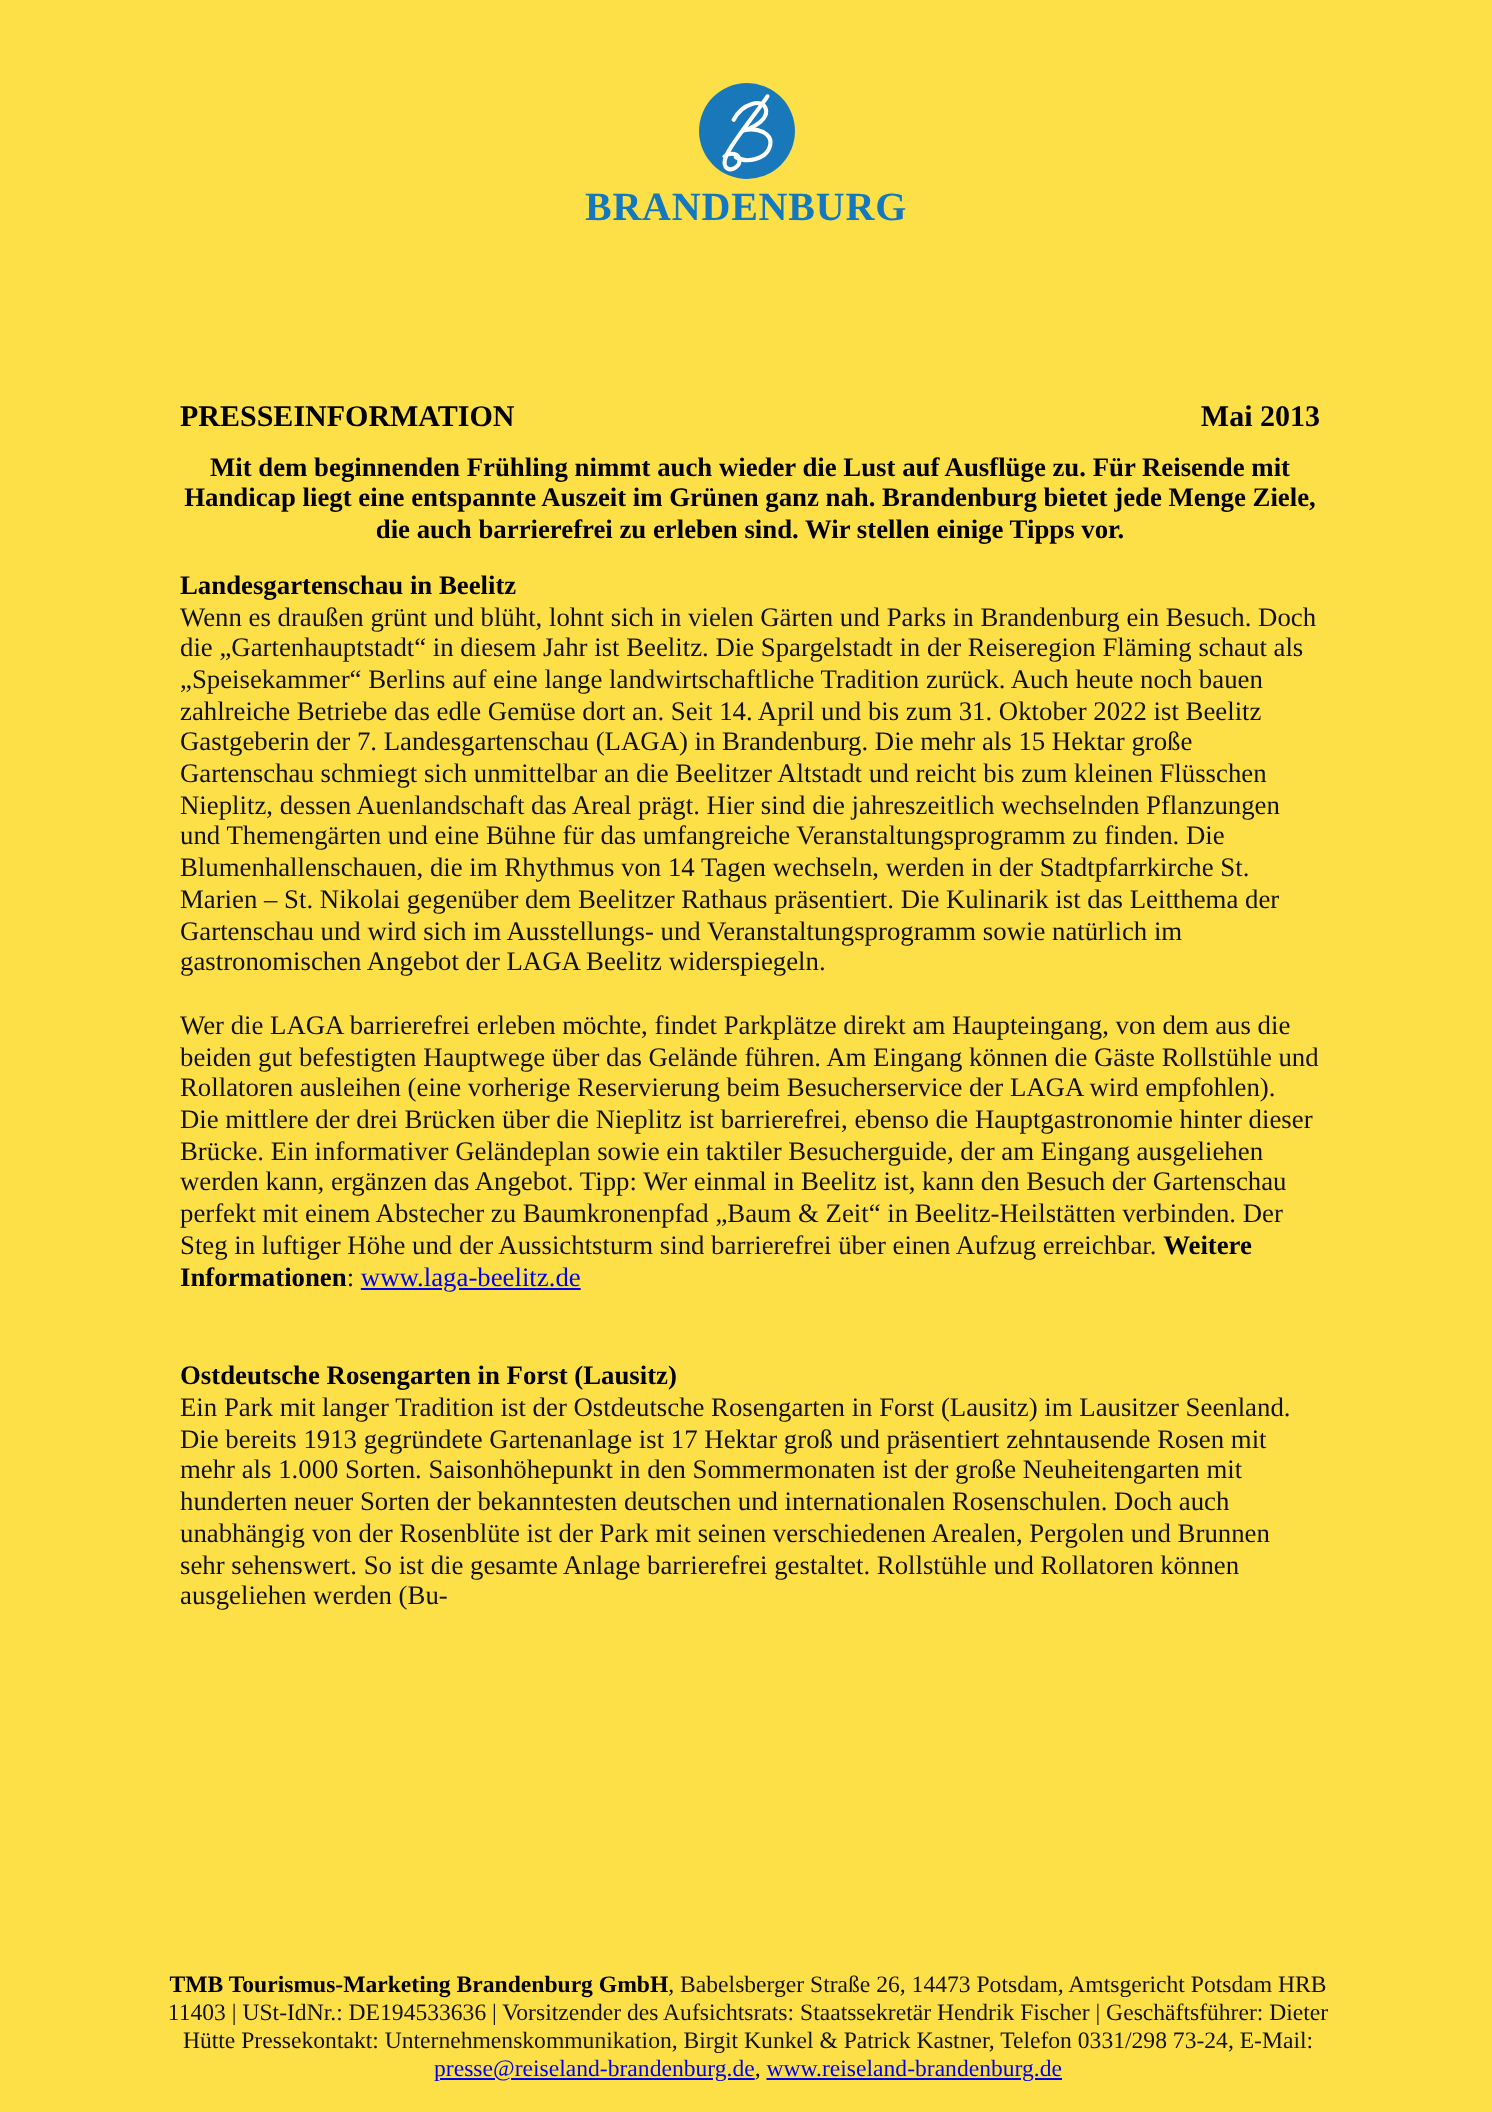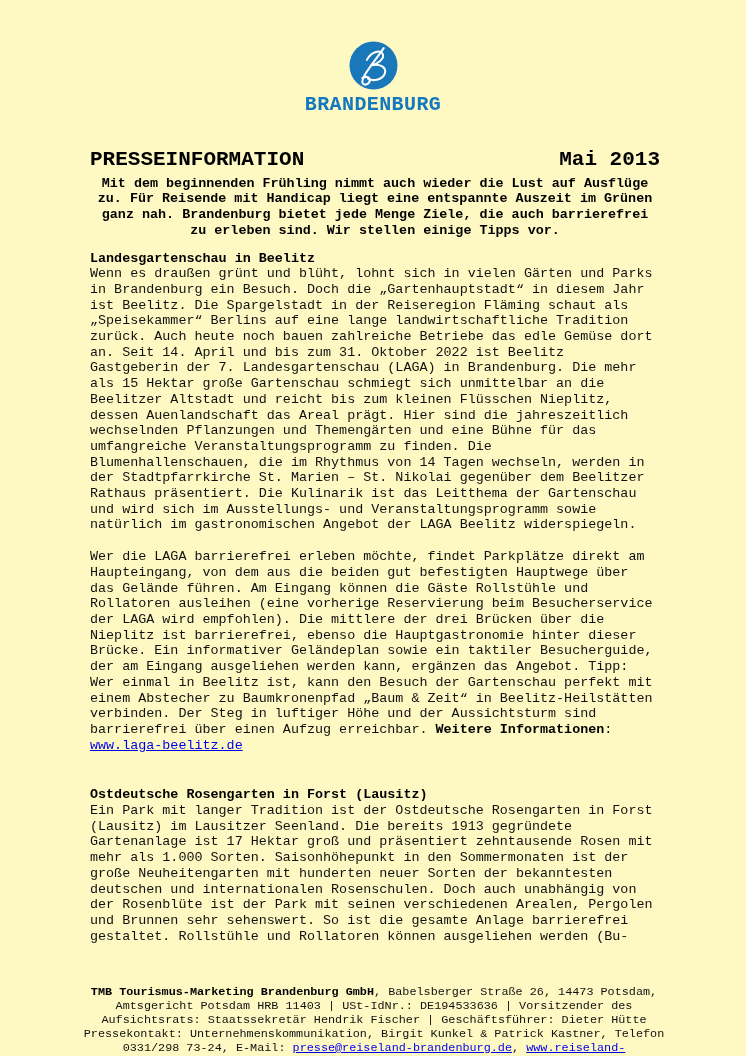--- a/index.html
+++ b/index.html
@@ -1,37 +1,37 @@
 <!DOCTYPE html>
 <html lang="de"><head>
 <meta charset="utf-8">
 <style>
   html, body { margin:0; padding:0; background:#ffffff; }
   .page {
     position:relative;
     width:746px; height:1056px;
     margin:0 auto;
-    background:#fef9c3;
+    background:#fde047;
     color:#111111;
-    font-family:Liberation Mono, monospace;
+    font-family:Liberation Serif, serif;
     overflow:hidden;
   }
   .logo-block { padding-top:41px; text-align:center; }
   .logo-mark { display:block; margin:0 auto; width:49px; height:49px; }
   .wordmark {
     margin-top:3px;
     font-size:20px; font-weight:bold;
     letter-spacing:0.4px;
     color:#1478BE;
   }
   .content { margin:0 86px 0 90px; font-size:13.4px; line-height:15.7px; }
   .doc-header {
     display:flex; justify-content:space-between; align-items:baseline;
-    margin-top:36px;
-    font-size:21px; font-weight:bold; color:#000;gap:12px;
+    margin-top:86px;
+    font-size:15px; font-weight:bold; color:#000;gap:12px;
   }
   .headline { margin:44px 0 0; font-size:17px; font-weight:bold; color:#000; line-height:20px; }
   .subheadline { margin:14px 0 0; font-size:14.5px; font-weight:bold; color:#000; line-height:17px; }
   .lead { margin:8px 0 0; font-weight:bold; color:#000;text-align:center; }
   .section-heading { margin:12px 0 0; font-size:13.4px; font-weight:bold; color:#000; line-height:15.7px; }
   .section-heading.gap-lg { margin-top:34px; }
   .body-par { margin:0; }
   .body-par.mt { margin-top:16px; }
   a.doc-link { color:#0000EE; text-decoration:underline; cursor:pointer; }
   b { color:#000; }

